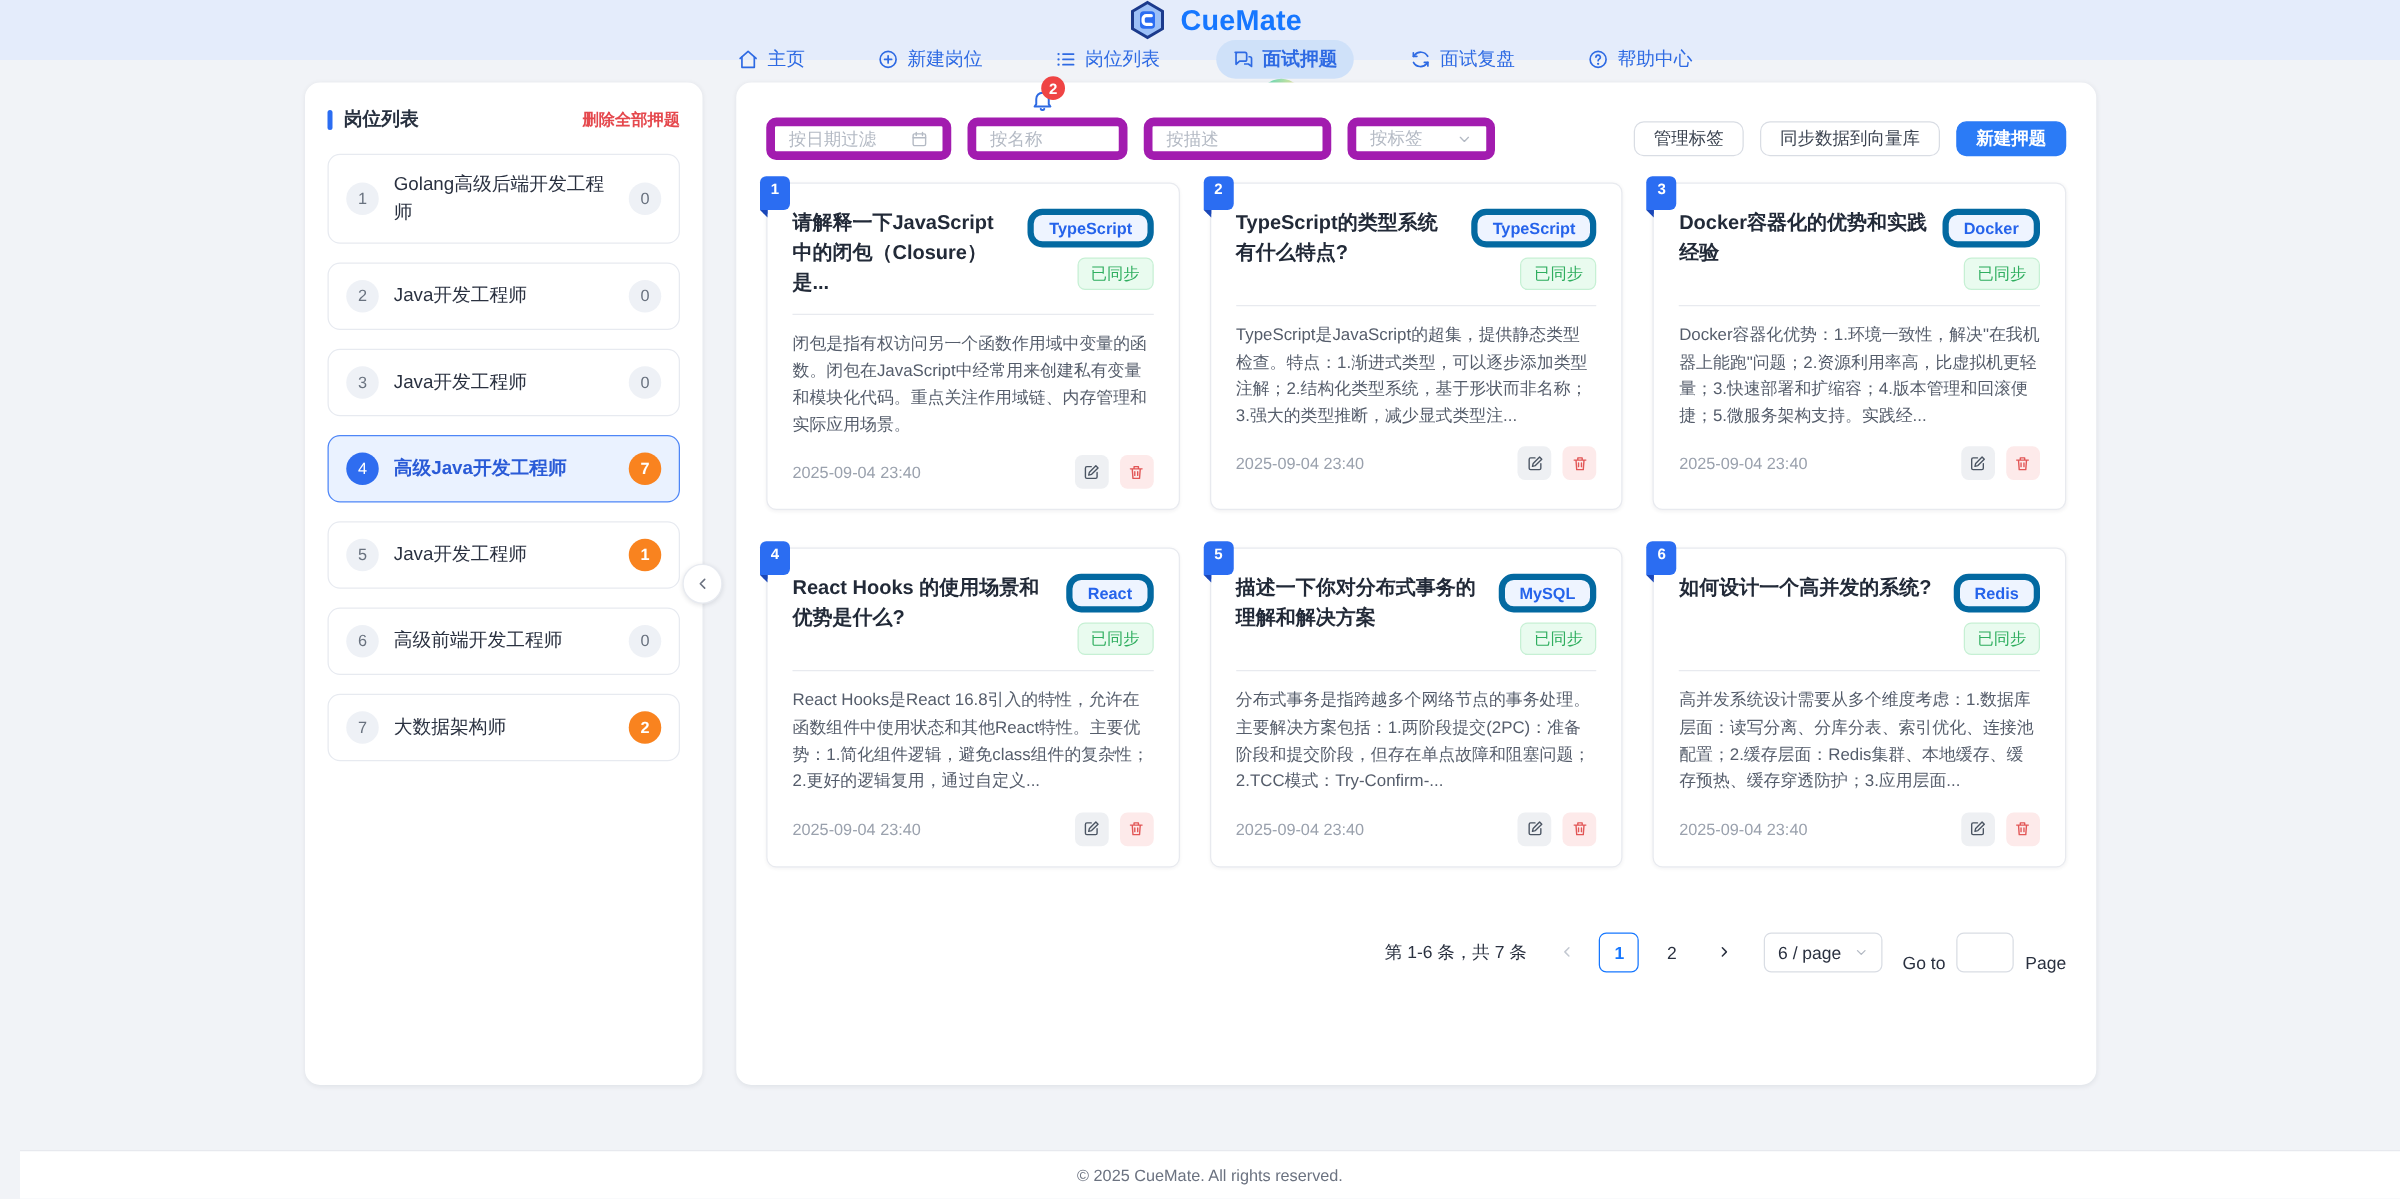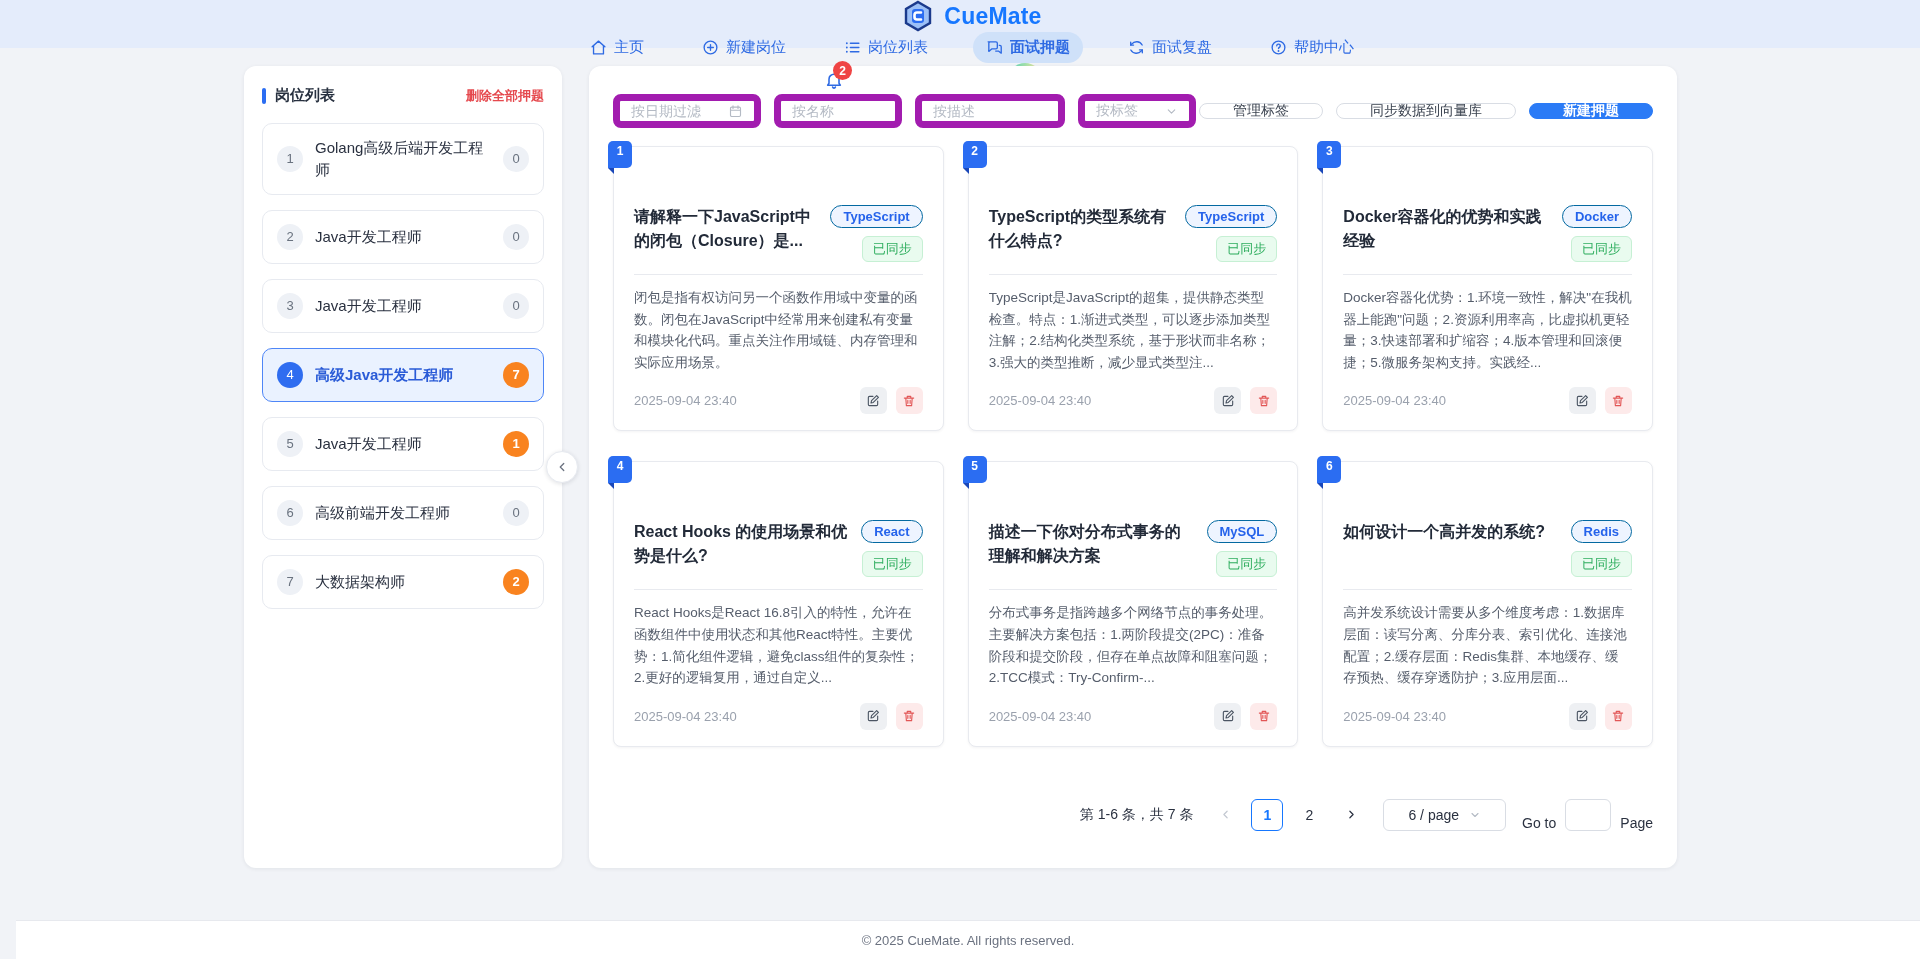--- a/index.html
+++ b/index.html
@@ -64,38 +64,38 @@
   .filter-row{ display:flex; align-items:center; justify-content:space-between; margin-bottom:18px; }
   .filter-left{ display:flex; align-items:center; gap:13px; }
   .filter-right{ display:flex; align-items:center; gap:13px; }
   .f-input{ height:34px; border:7px solid #a21caf; border-radius:8px; background:#fff;
     display:flex; align-items:center; padding:0 11px; gap:8px; color:#aeb4bf; }
   .f-input input{ border:none; outline:none; font-size:14px; width:100%; background:transparent;
     font-family:inherit; color:#333; }
   .f-input input::placeholder{ color:#b4bac4; }
   .w-date{ width:148px; } .w-name{ width:128px; } .w-desc{ width:150px; } .w-tag{ width:118px; justify-content:space-between; }
   .f-select-text{ font-size:14px; color:#b4bac4; }
-  .btn{ height:16px; border-radius:8px; font-size:14px; padding:0 33px; cursor:pointer;
+  .btn{ height:28px; border-radius:8px; font-size:14px; padding:0 15px; cursor:pointer;
     display:flex; align-items:center; justify-content:center; font-family:Liberation Serif, serif; white-space:nowrap; }
   .btn-outline{ background:#fff; border:1px solid #d9dde4; color:#3b4350; }
   .btn-primary{ background:#2b7bf6; border:1px solid #2b7bf6; color:#fff; font-weight:600; }
 
   
   .grid{ display:grid; grid-template-columns:repeat(3,1fr); gap:30px 24px; }
   .card{ position:relative; border:1px solid #e8eaef; border-radius:8px; background:#fff;
     box-shadow:0 1px 3px rgba(15,23,42,.05); padding:20px 20px 16px; }
   .card-num{ position:absolute; top:-6px; left:-6px; width:24px; height:27px; background:#2b6df2;
     color:#fff; border-radius:5px 5px 5px 0; font-size:12px; font-weight:700;
     display:flex; align-items:flex-start; justify-content:center; padding-top:3px; }
   .card-num::after{ content:""; position:absolute; top:100%; left:0;
     border:3px solid transparent; border-top-color:#1a47b8; border-right-color:#1a47b8; }
-  .card-head{ display:flex; gap:12px;margin-top:38px; }
+  .card-head{ display:flex; gap:12px; }
   .card-title{ flex:1; font-size:16px; font-weight:700; color:#222a38; line-height:1.5; min-height:48px; }
   .card-tags{ display:flex; flex-direction:column; align-items:flex-end; gap:8px; }
-  .pill-tag{ border:1px solid #0369a1; background:#eef4ff; color:#2563eb; font-size:13px; font-weight:600;
+  .pill-tag{ border:5px solid #0369a1; background:#eef4ff; color:#2563eb; font-size:13px; font-weight:600;
     padding:3px 12px; border-radius:12px; white-space:nowrap; }
   .pill-sync{ border:1px solid #c6f0d4; background:#e9fbef; color:#2fae5f; font-size:13px;
     padding:3px 10px; border-radius:6px; white-space:nowrap; }
   .card-divider{ border-top:1px solid #e8eaef; margin:12px 0; }
   .card-body{ font-size:13.5px; color:#555d6b; line-height:1.6; display:-webkit-box;
     -webkit-line-clamp:4; -webkit-box-orient:vertical; overflow:hidden; min-height:86px; }
   .card-foot{ display:flex; align-items:center; justify-content:space-between; margin-top:14px; }
   .card-date{ font-size:13px; color:#9aa1ad; }
   .card-actions{ display:flex; gap:9px; }
   .icon-btn{ width:27px; height:27px; border-radius:6px; border:none; cursor:pointer;
@@ -103,21 +103,21 @@
   .icon-btn.edit{ background:#eef0f3; color:#4b5563; }
   .icon-btn.del{ background:#fdeaea; color:#e25656; }
 
   
   .pagination{ display:flex; align-items:center; justify-content:flex-end; gap:10px; margin-top:52px; font-size:14px; color:#2a3140; }
   .pg-summary{ margin-right:6px; }
   .pg-btn{ width:32px; height:32px; border-radius:6px; display:flex; align-items:center; justify-content:center;
     cursor:pointer; color:#2a3140; background:transparent; border:1px solid transparent; }
   .pg-btn.disabled{ color:#c3c8d1; cursor:default; }
   .pg-btn.current{ border:1px solid #1677ff; color:#1677ff; font-weight:600; background:#fff; }
-  .pg-size{ height:32px; border:1px solid #d9dde4; border-radius:6px; background:#fff; padding:0 24px;
+  .pg-size{ height:32px; border:1px solid #d9dde4; border-radius:6px; background:#fff; padding:0 10px;
     display:flex; align-items:center; gap:10px; color:#2a3140; cursor:pointer; margin-left:6px; }
   .pg-size .chev{ color:#b4bac4; }
   .pg-goto{ display:flex; align-items:flex-end; gap:9px; margin-left:6px; }
   .pg-goto input{ width:46px; height:32px; border:1px solid #d9dde4; border-radius:6px; outline:none;
     text-align:center; font-size:14px; font-family:inherit; }
 
   
   .footer{ position:absolute; left:16px; right:0; bottom:0; height:39px; background:#fff;
     border-top:1px solid #e7e9ee; display:flex; align-items:center; justify-content:center; }
   .footer-text{ font-size:13px; color:#6b7280; }

